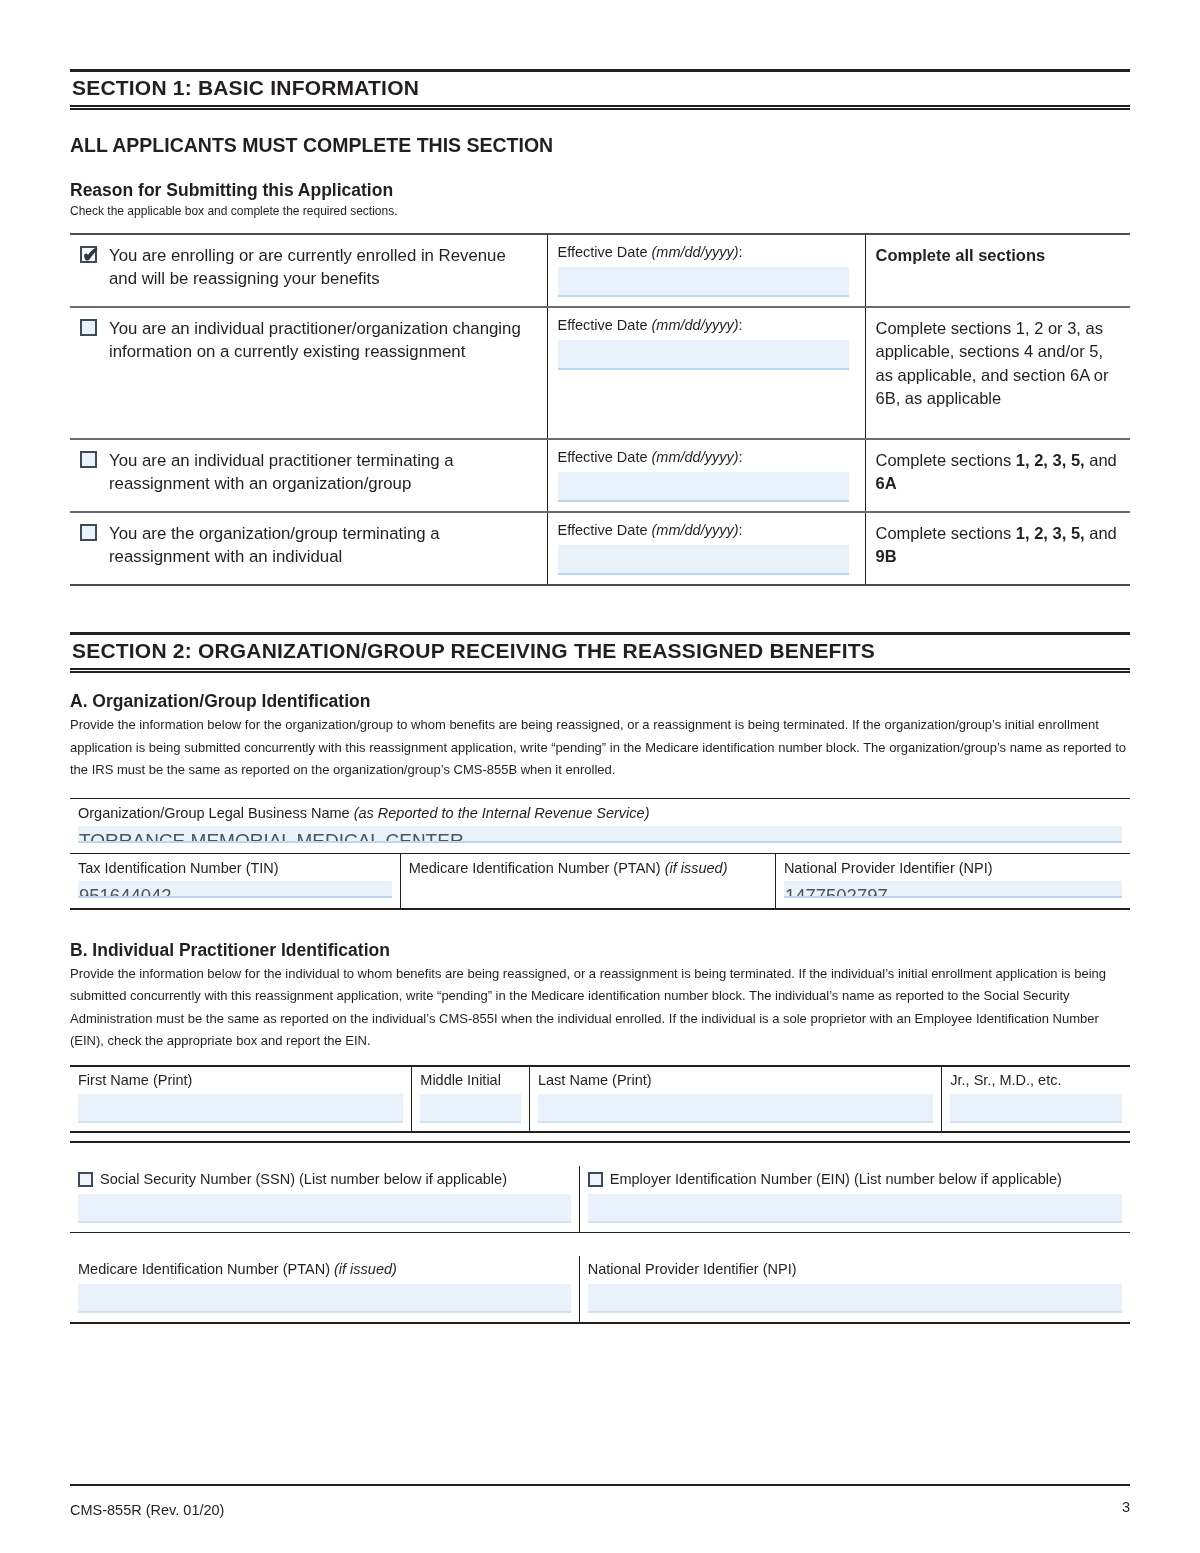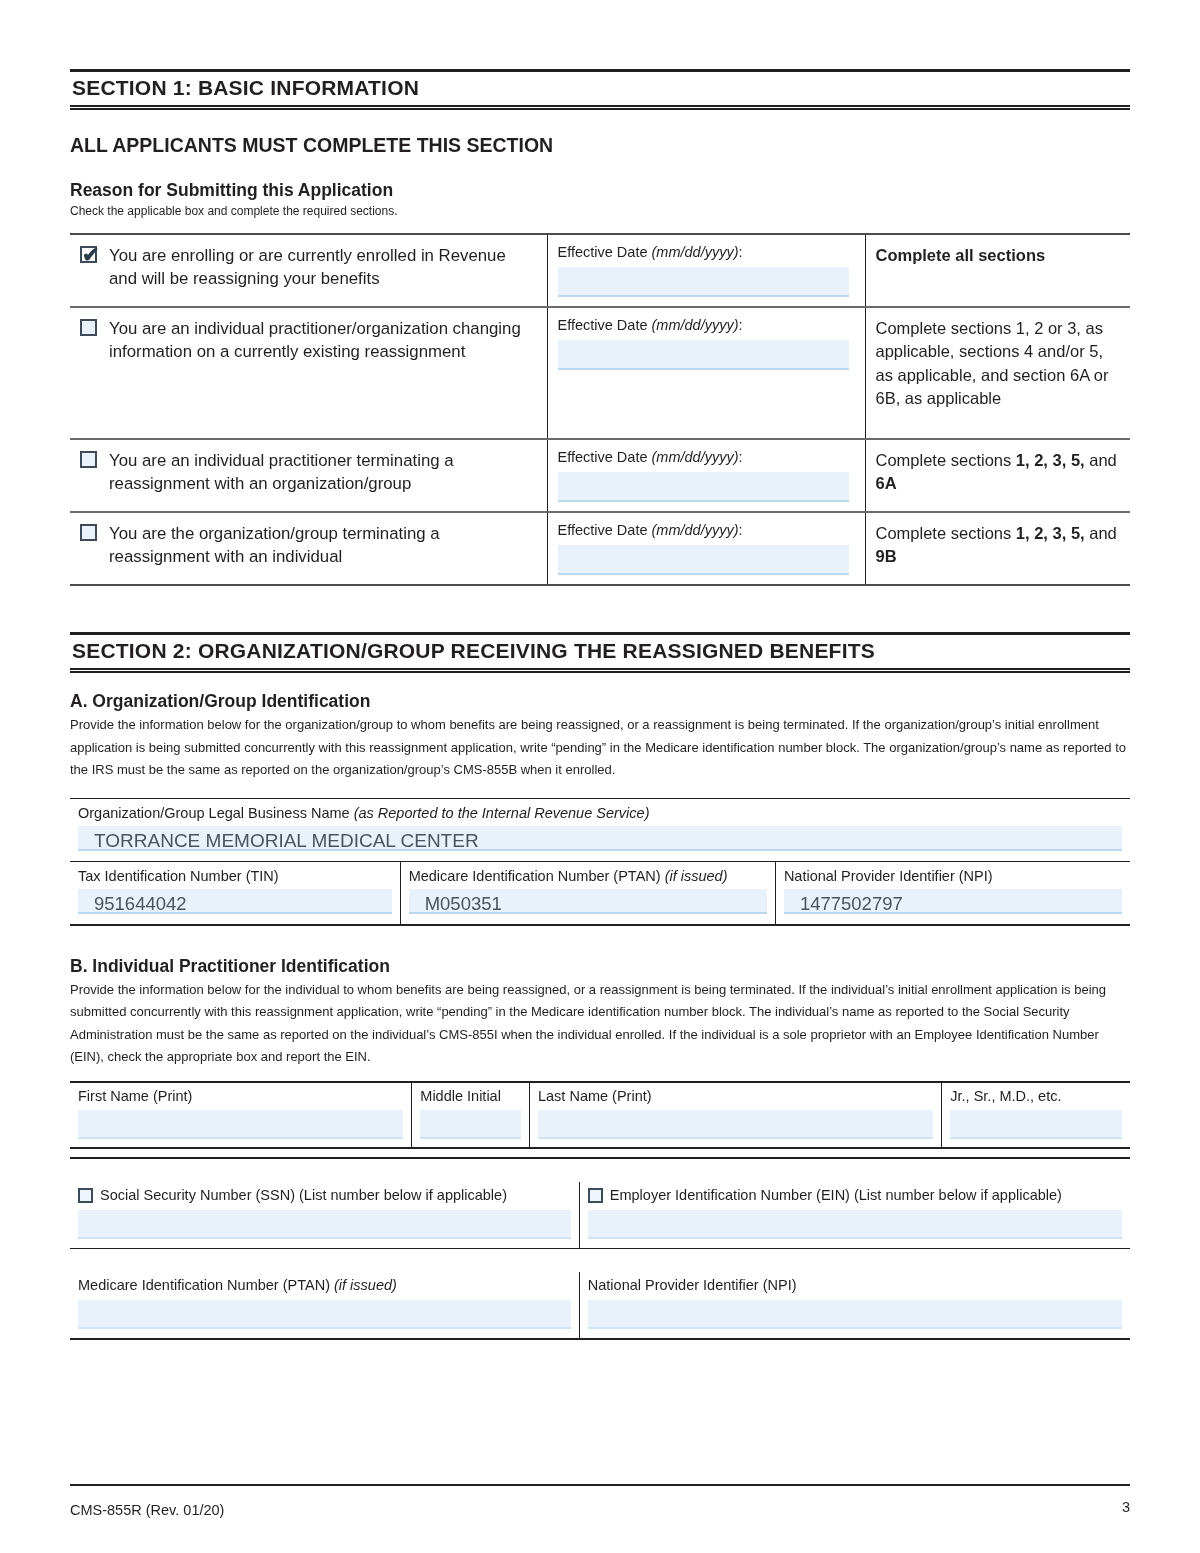--- a/index.html
+++ b/index.html
@@ -52,22 +52,22 @@
   .min-r3 { min-height: 48px; } .min-r4 { min-height: 48px; }
 
   .part-heading { font-size: 17.5px; font-weight: bold; }
   .pa-heading { margin-top: 18px; }
   .pb-heading { margin-top: 30px; }
   .part-para { margin-top: 2px; font-size: 13px; line-height: 22.5px; }
 
   .org-table { margin-top: 16px; border-top: 1.5px solid #231f20; border-bottom: 2.5px solid #231f20; }
   .org-name-block { padding: 6px 8px 0 8px; }
   .value-field {
-    background: #e9f2fb; border-bottom: 2px solid #bcd8ee; height: 25px;
-    font-size: 19px; color: #4a545f; line-height: 30px; padding-left: 16px;
+    background: #e9f2fb; border-bottom: 2px solid #bcd8ee; height: 17px;
+    font-size: 19px; color: #4a545f; line-height: 30px; padding-left: 1px;
     overflow: hidden; white-space: nowrap;
   }
   .org-name-field { margin: 5px 0 10px 0; }
   .org-cols { display: flex; border-top: 1.5px solid #231f20; }
   .org-col { padding: 6px 8px 0 8px; }
   .org-col + .org-col { border-left: 1.5px solid #231f20; }
   .org-col .value-field { margin: 5px 0 10px 0; font-size: 18.5px; }
   .w-tin { width: 31.1%; } .w-ptan { width: 35.4%; } .w-npi { width: 33.5%; }
 
   .name-table { margin-top: 12px; display: flex; border-top: 2px solid #231f20; border-bottom: 2px solid #231f20; }
@@ -172,21 +172,20 @@
         <div class="field-label"><span>Organization/Group Legal Business Name </span><span style="font-style: italic;">(as Reported to the Internal Revenue Service)</span></div>
         <div class="value-field org-name-field">TORRANCE MEMORIAL MEDICAL CENTER</div>
       </div>
       <div class="org-cols">
         <div class="org-col w-tin">
           <div class="field-label"><span>Tax Identification Number (TIN)</span></div>
           <div class="value-field">951644042</div>
         </div>
         <div class="org-col w-ptan">
           <div class="field-label"><span>Medicare Identification Number (PTAN) </span><span style="font-style: italic;">(if issued)</span></div>
-          <div class="value-field">M050351</div>
         </div>
         <div class="org-col w-npi">
           <div class="field-label"><span>National Provider Identifier (NPI)</span></div>
           <div class="value-field">1477502797</div>
         </div>
       </div>
     </div>
 
     <div class="part-heading pb-heading">B. Individual Practitioner Identification</div>
     <div class="part-para">Provide the information below for the individual to whom benefits are being reassigned, or a reassignment is being terminated. If the individual’s initial enrollment application is being submitted concurrently with this reassignment application, write “pending” in the Medicare identification number block. The individual’s name as reported to the Social Security Administration must be the same as reported on the individual’s CMS-855I when the individual enrolled. If the individual is a sole proprietor with an Employee Identification Number (EIN), check the appropriate box and report the EIN.</div>

